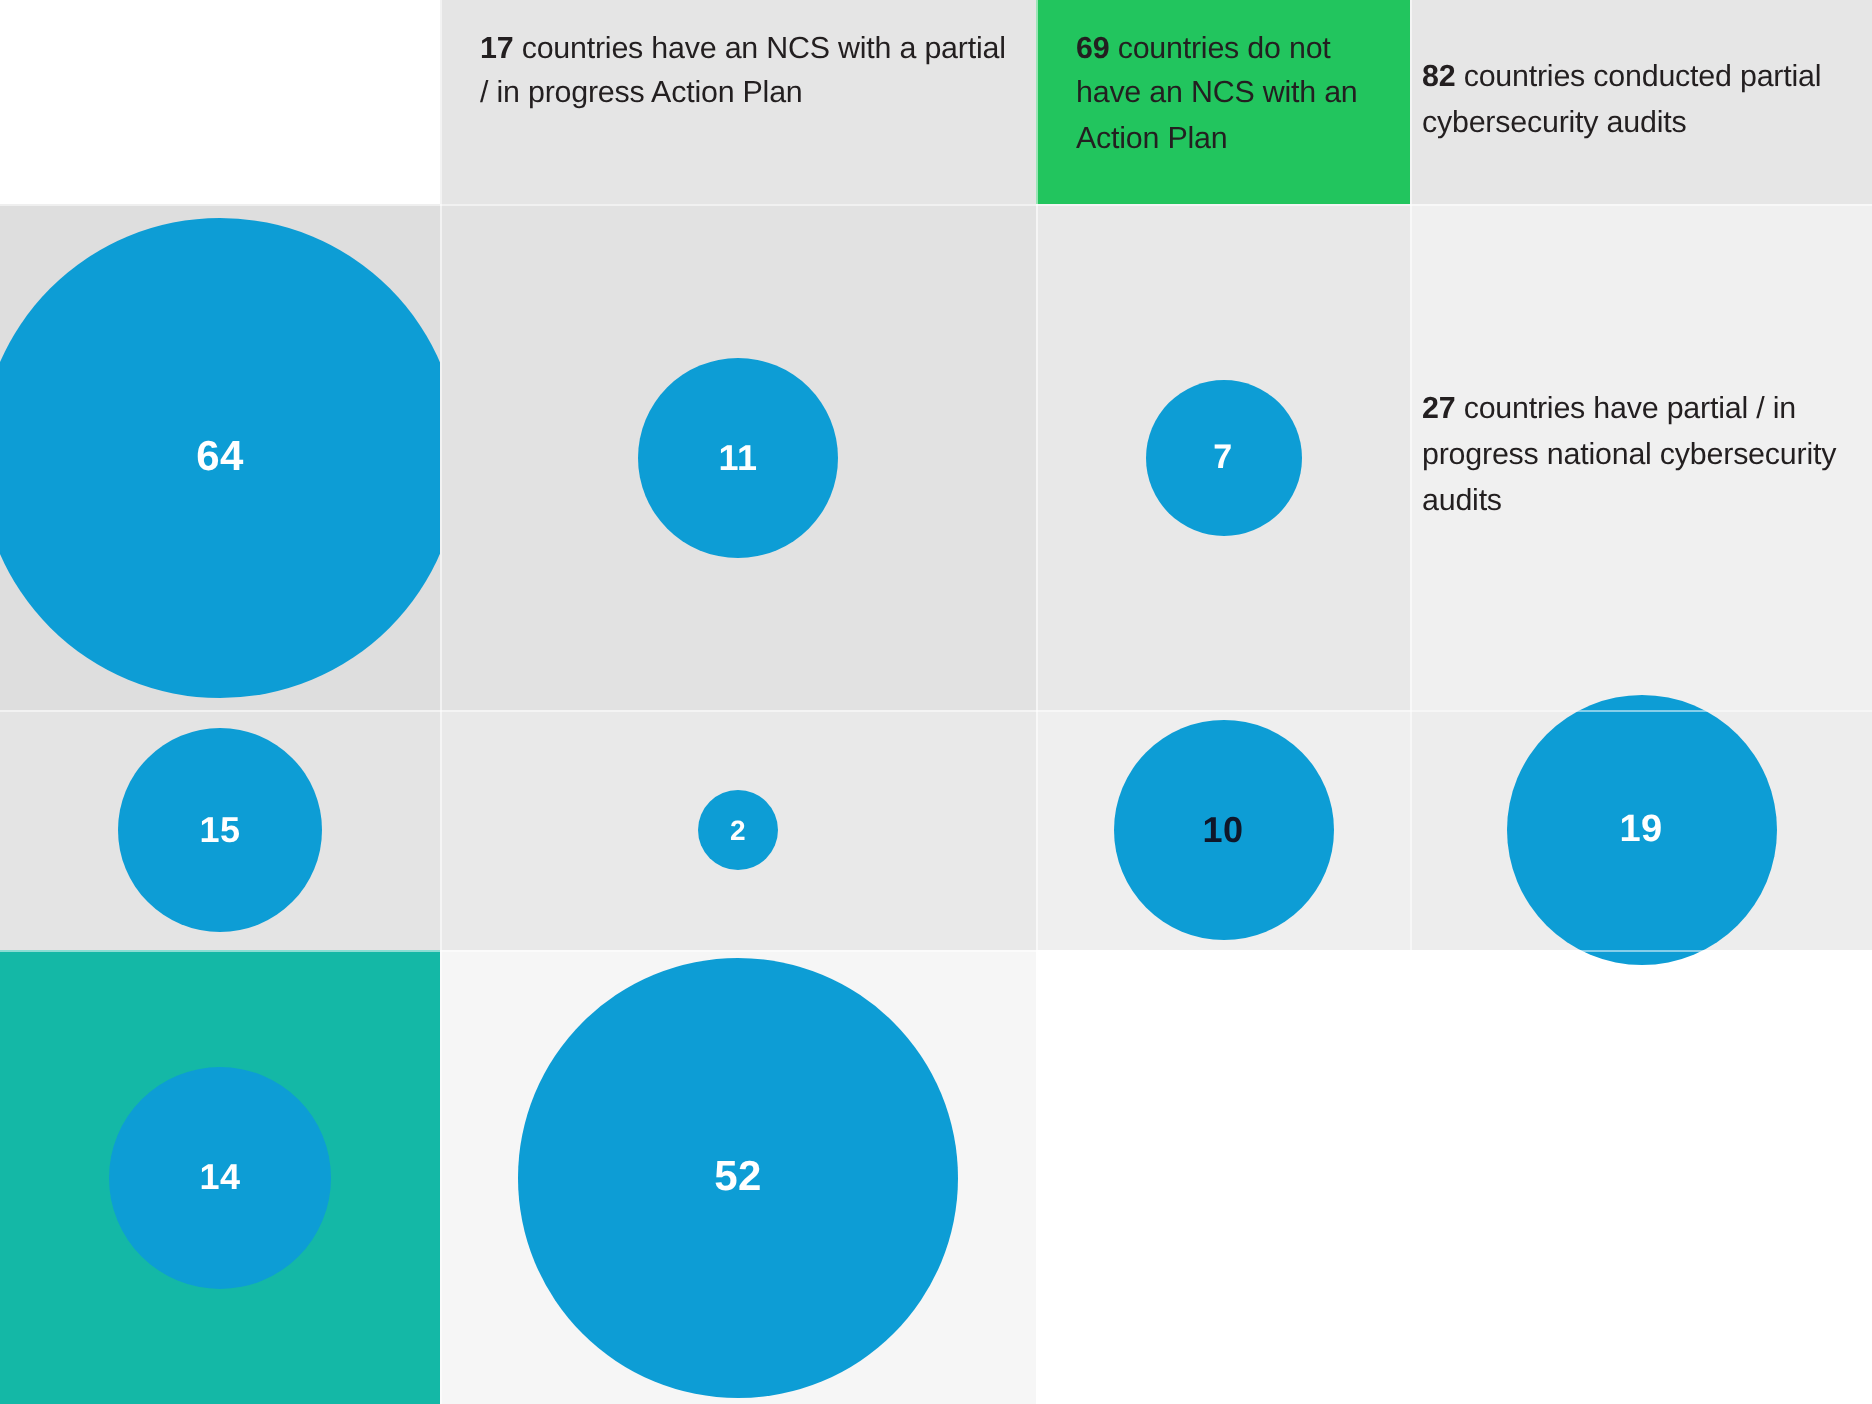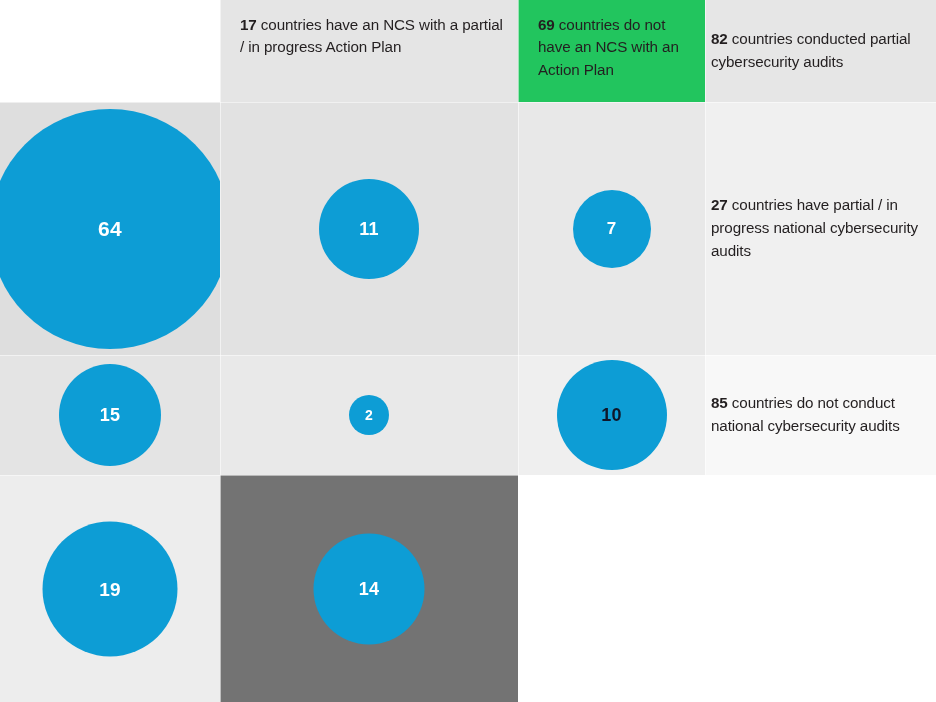--- a/index.html
+++ b/index.html
@@ -78,21 +78,21 @@
   
   .cell.c-0-0 { background: #dedede; }
   .cell.c-0-1 { background: #e2e2e2; }
   .cell.c-0-2 { background: #e8e8e8; }
 
   .cell.c-1-0 { background: #e4e4e4; }
   .cell.c-1-1 { background: #e9e9e9; }
   .cell.c-1-2 { background: #efefef; }
 
   .cell.c-2-0 { background: #ededed; }
-  .cell.c-2-1 { background: #737373; }
+  .cell.c-2-1 { background: #14b8a6; }
   .cell.c-2-2 { background: #f6f6f6; }
 
   .bubble {
     position: absolute;
     border-radius: 50%;
     background: #0d9dd5;
     display: flex;
     align-items: center;
     justify-content: center;
     color: #ffffff;
@@ -195,42 +195,44 @@
   </div>
 
   <div class="cell c-1-2">
     <div class="cell-inner">
       <div class="bubble" style="width: 110px; height: 110px; font-size: 18px; background: rgb(13, 157, 213); color: #0f172a;">
         <span class="bval">10</span>
       </div>
     </div>
   </div>
 
-  <div class="row-label r2">
-    <div>
-      <span class="rnum">85</span><span> countries do not conduct national cybersecurity audits</span>
-    </div>
-  </div>
 
   <div class="cell c-2-0">
     <div class="cell-inner">
       <div class="bubble" style="width: 135px; height: 135px; font-size: 19px; background: rgb(13, 157, 213); color: rgb(255, 255, 255);">
         <span class="bval">19</span>
       </div>
     </div>
   </div>
 
   <div class="cell c-2-1">
     <div class="cell-inner">
       <div class="bubble" style="width: 111px; height: 111px; font-size: 18px; background: rgb(13, 157, 213); color: rgb(255, 255, 255);">
         <span class="bval">14</span>
       </div>
     </div>
   </div>
 
+  <div class="cell c-2-2">
+    <div class="cell-inner">
+      <div class="bubble" style="width: 220px; height: 220px; font-size: 21px; background: rgb(13, 157, 213); color: rgb(255, 255, 255);">
+        <span class="bval">52</span>
+      </div>
+    </div>
+  </div>
 
   <div class="vline" style="left:220px;"></div>
   <div class="vline" style="left:518px;"></div>
   <div class="vline" style="left:705px;"></div>
   <div class="hline" style="top:102px;"></div>
   <div class="hline" style="top:355px;"></div>
   <div class="hline" style="top:475px;"></div>
 
 </div>
 

